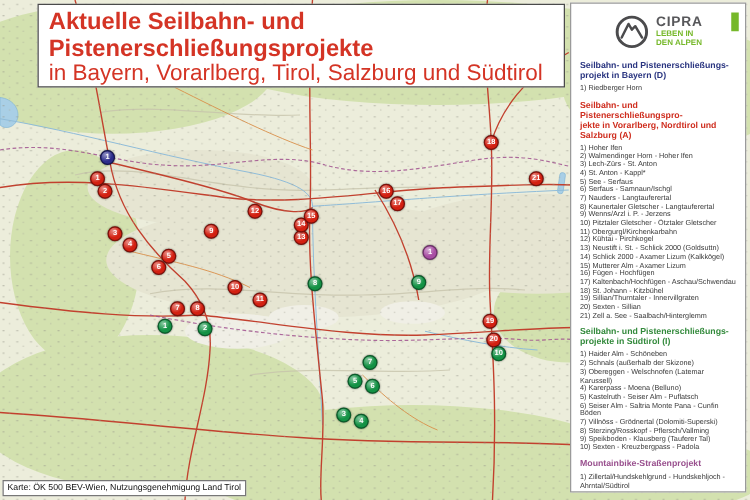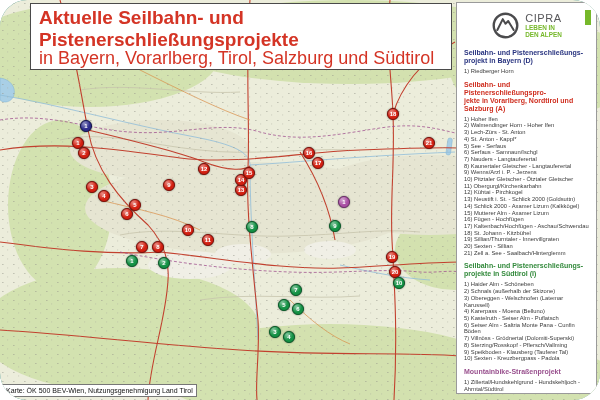--- a/index.html
+++ b/index.html
@@ -1,36 +1,36 @@
 <!DOCTYPE html>
 <html style="--red: #d43425;"><head>
 <meta charset="utf-8">
 <style>
   html,body{margin:0;padding:0;background:#fff;}
   .stage{position:relative;width:600px;height:400px;overflow:hidden;
-         font-family:"Liberation Sans",sans-serif;background:#0f766e;border-radius:27px;}
+         font-family:"Liberation Sans",sans-serif;background:#0f766e;}
   .map{position:absolute;inset:0;}
   svg.map-bg{position:absolute;left:0;top:0;}
   .markers{position:absolute;inset:0;}
   .marker{position:absolute;width:10px;height:10px;border-radius:50%;
           border:1px solid #333;color:#fff;font-size:6px;font-weight:bold;
           display:flex;align-items:center;justify-content:center;
           transform:translate(-50%,-50%);line-height:1;
           box-shadow:0 0 1.5px rgba(0,0,0,.65);}
   .titlebox{position:absolute;left:30px;top:3px;width:422px;background:#fff;
             border:1px solid #4a4a4a;box-sizing:border-box;padding:3px 8px 4px;}
   .title{font-size:19px;font-weight:bold;color:var(--red,#d43425);line-height:22px;}
   .subtitle{font-size:18px;color:var(--red,#d43425);line-height:14px;}
   .panel{position:absolute;left:456px;top:2px;width:141px;height:392px;background:#fff;
          border:1px solid #9a9a9a;box-sizing:border-box;padding:4px 7px 6px;
          display:flex;flex-direction:column;}
   .logo{display:flex;align-items:center;justify-content:center;gap:5px;
         height:36px;position:relative;flex:0 0 auto;}
   .logo svg{width:29px;height:29px;}
-  .logo-name{font-size:11px;font-weight:normal;color:#57575a;letter-spacing:.6px;line-height:12px;}
+  .logo-name{font-size:11px;font-weight:bold;color:#57575a;letter-spacing:.6px;line-height:12px;}
   .logo-tag{font-size:6.4px;font-weight:bold;color:#76b82a;line-height:7.4px;white-space:pre-line;}
   .logo-accent{position:absolute;right:-2px;top:3px;width:6px;height:15px;background:#76b82a;}
   .section{margin-bottom:1px;}
   .sec-heading{font-weight:bold;font-size:7px;line-height:8px;margin:6px 0 3px;white-space:pre-line;}
   .sec-item{font-size:5.8px;line-height:6.7px;color:#3a3a3a;white-space:pre-line;}
   .attribution{position:absolute;left:2px;bottom:3px;background:#fff;border:1px solid #777;
                font-size:7px;line-height:9px;padding:1px 3px;color:#111;}
 </style>
 </head>
 <body>

